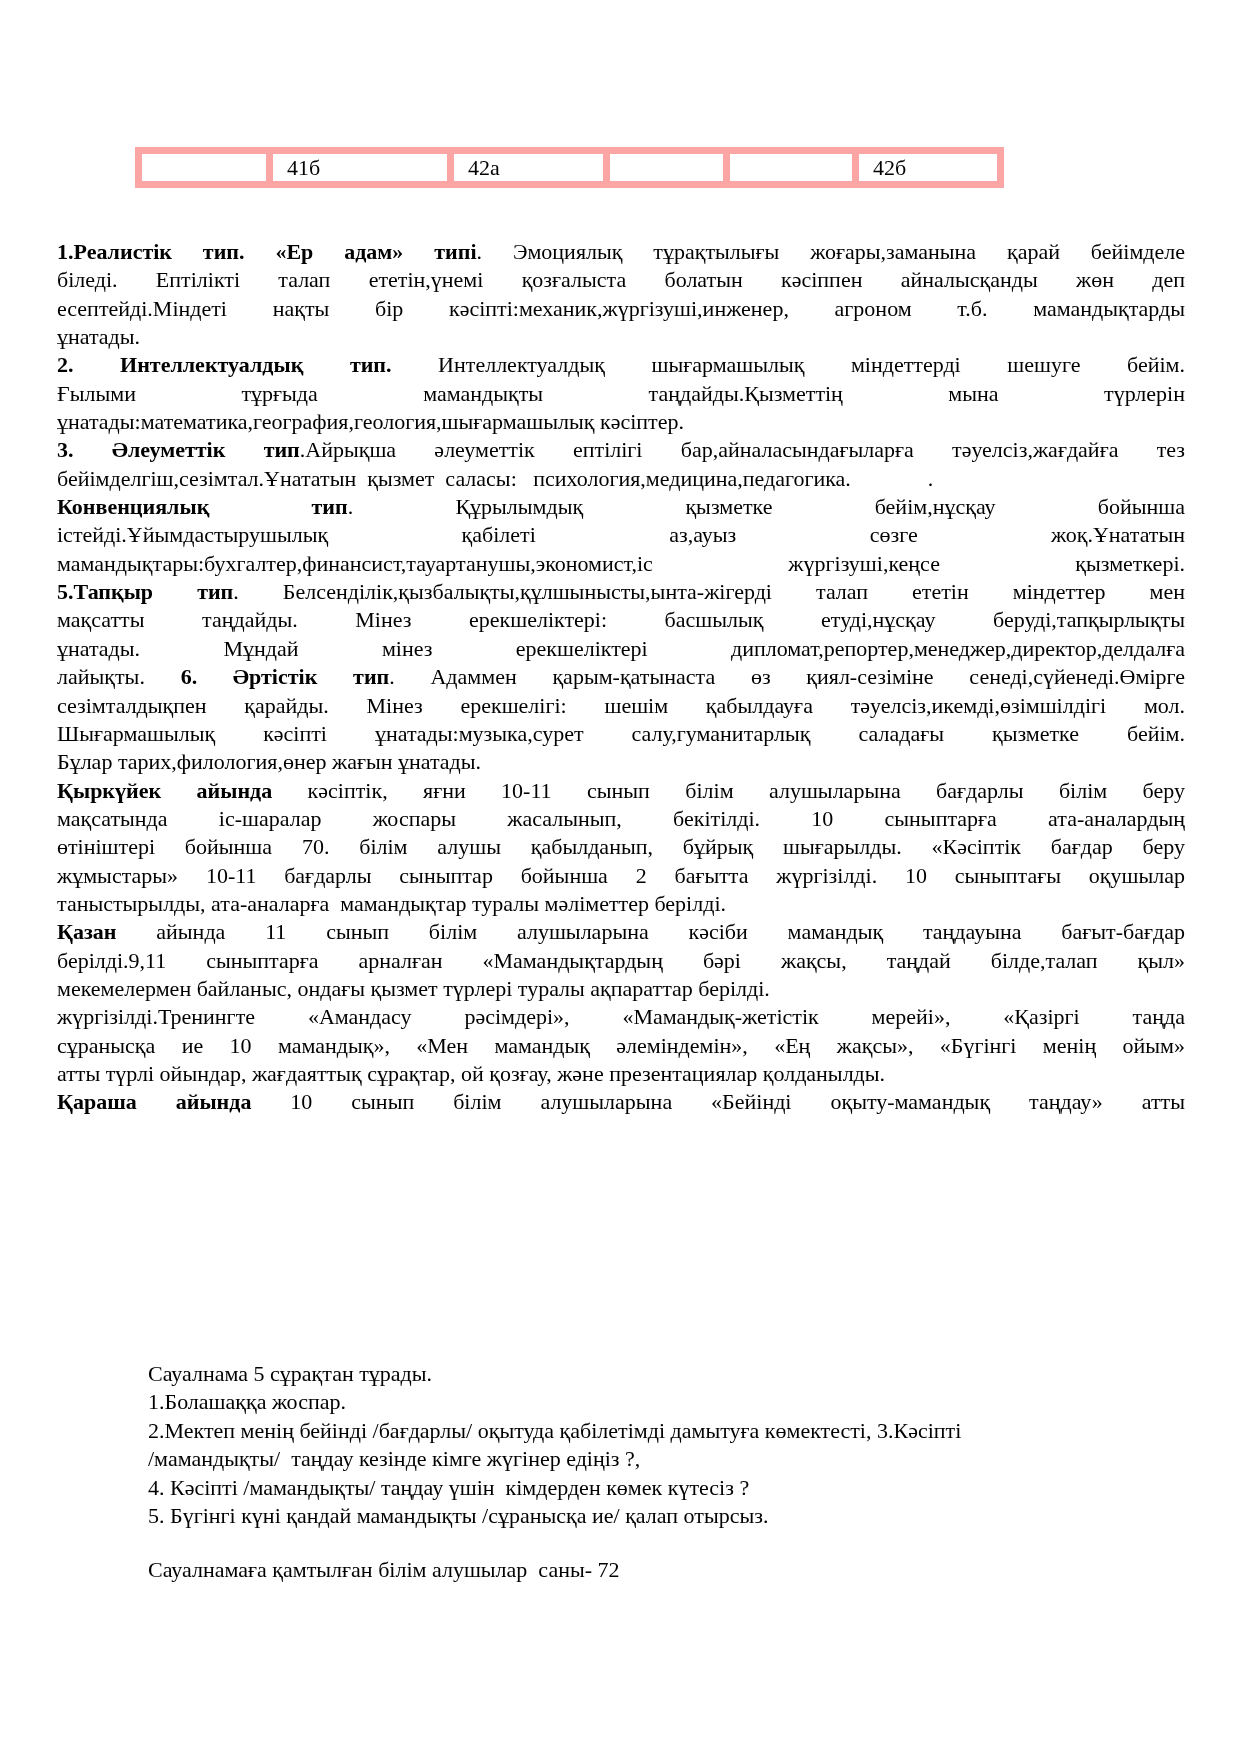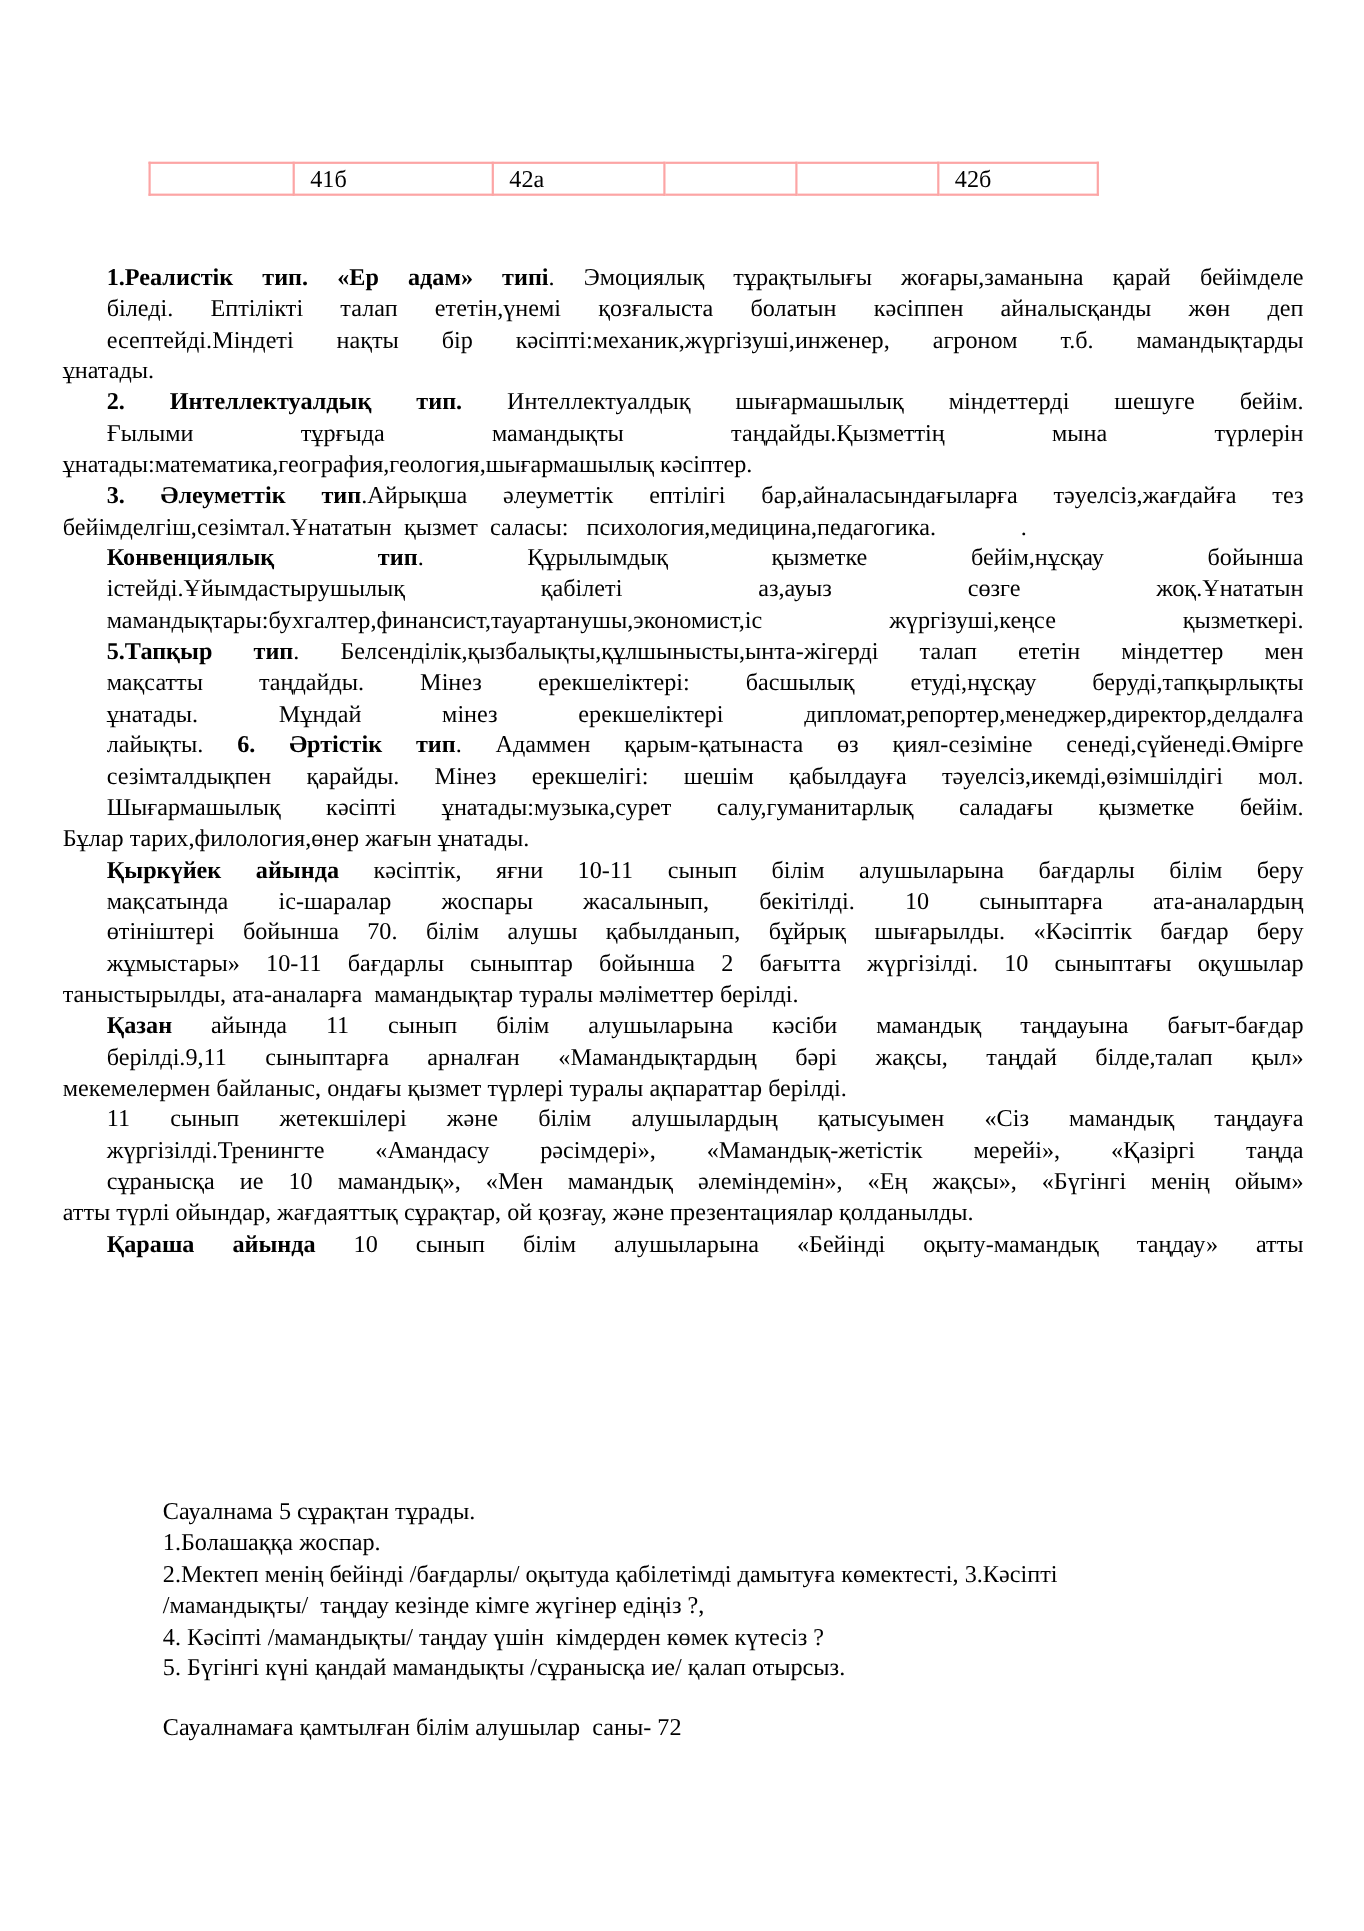--- a/index.html
+++ b/index.html
@@ -10,35 +10,35 @@
     position:relative;overflow:hidden;
   }
   .page{position:absolute;inset:0;background:#fff;}
 
   
   .doc-table{
     position:absolute;left:135px;top:147px;
     border-collapse:collapse;table-layout:fixed;
   }
   .doc-table td{
-    border:2px solid #fca5a5;
+    border:7px solid #fca5a5;
     height:27px;
     font-size:22px;line-height:27px;
     padding:0 2px 0 14px;
     vertical-align:middle;
     overflow:hidden;white-space:nowrap;
   }
 
   
   .main-text{
     position:absolute;left:57px;top:238px;width:1128px;
     font-size:22px;line-height:28.35px;
   }
   .line{min-height:28.35px;}
-  .line.j{text-align:justify;text-align-last:justify;margin-left:40px;}
+  .line.j{text-align:justify;text-align-last:justify;}
   .line.l{white-space:pre-wrap;}
   .line b{font-weight:bold;}
 
   
   .survey{
     position:absolute;left:148px;top:1360px;width:1037px;
     font-size:22px;line-height:28.4px;
   }
   .survey .line{white-space:pre-wrap;min-height:28.4px;}
 
@@ -95,21 +95,20 @@
       <div class="line j"><span>Шығармашылық кәсіпті ұнатады:музыка,сурет салу,гуманитарлық саладағы қызметке бейім.</span></div>
       <div class="line l"><span>Бұлар тарих,филология,өнер жағын ұнатады.</span></div>
       <div class="line j"><b>Қыркүйек айында</b><span> кәсіптік, яғни 10-11 сынып білім алушыларына бағдарлы білім беру</span></div>
       <div class="line j"><span>мақсатында іс-шаралар жоспары жасалынып, бекітілді. 10 сыныптарға ата-аналардың</span></div>
       <div class="line j"><span>өтініштері бойынша 70. білім алушы қабылданып, бұйрық шығарылды. «Кәсіптік бағдар беру</span></div>
       <div class="line j"><span>жұмыстары» 10-11 бағдарлы сыныптар бойынша 2 бағытта жүргізілді. 10 сыныптағы оқушылар</span></div>
       <div class="line l"><span>таныстырылды, ата-аналарға  мамандықтар туралы мәліметтер берілді.</span></div>
       <div class="line j"><b>Қазан</b><span> айында 11 сынып білім алушыларына кәсіби мамандық таңдауына бағыт-бағдар</span></div>
       <div class="line j"><span>берілді.9,11 сыныптарға арналған «Мамандықтардың бәрі жақсы, таңдай білде,талап қыл»</span></div>
       <div class="line l"><span>мекемелермен байланыс, ондағы қызмет түрлері туралы ақпараттар берілді.</span></div>
-      <div class="line j"><span>11 сынып жетекшілері және білім алушылардың қатысуымен «Сіз мамандық таңдауға</span></div>
       <div class="line j"><span>жүргізілді.Тренингте «Амандасу рәсімдері», «Мамандық-жетістік мерейі», «Қазіргі таңда</span></div>
       <div class="line j"><span>сұранысқа ие 10 мамандық», «Мен мамандық әлеміндемін», «Ең жақсы», «Бүгінгі менің ойым»</span></div>
       <div class="line l"><span>атты түрлі ойындар, жағдаяттық сұрақтар, ой қозғау, және презентациялар қолданылды.</span></div>
       <div class="line j"><b>Қараша айында</b><span> 10 сынып білім алушыларына «Бейінді оқыту-мамандық таңдау» атты</span></div>
     </div>
 
   <div class="survey" id="survey-block">
       <div class="line">Сауалнама 5 сұрақтан тұрады.</div>
       <div class="line">1.Болашаққа жоспар.</div>
       <div class="line">2.Мектеп менің бейінді /бағдарлы/ оқытуда қабілетімді дамытуға көмектесті, 3.Кәсіпті</div>

